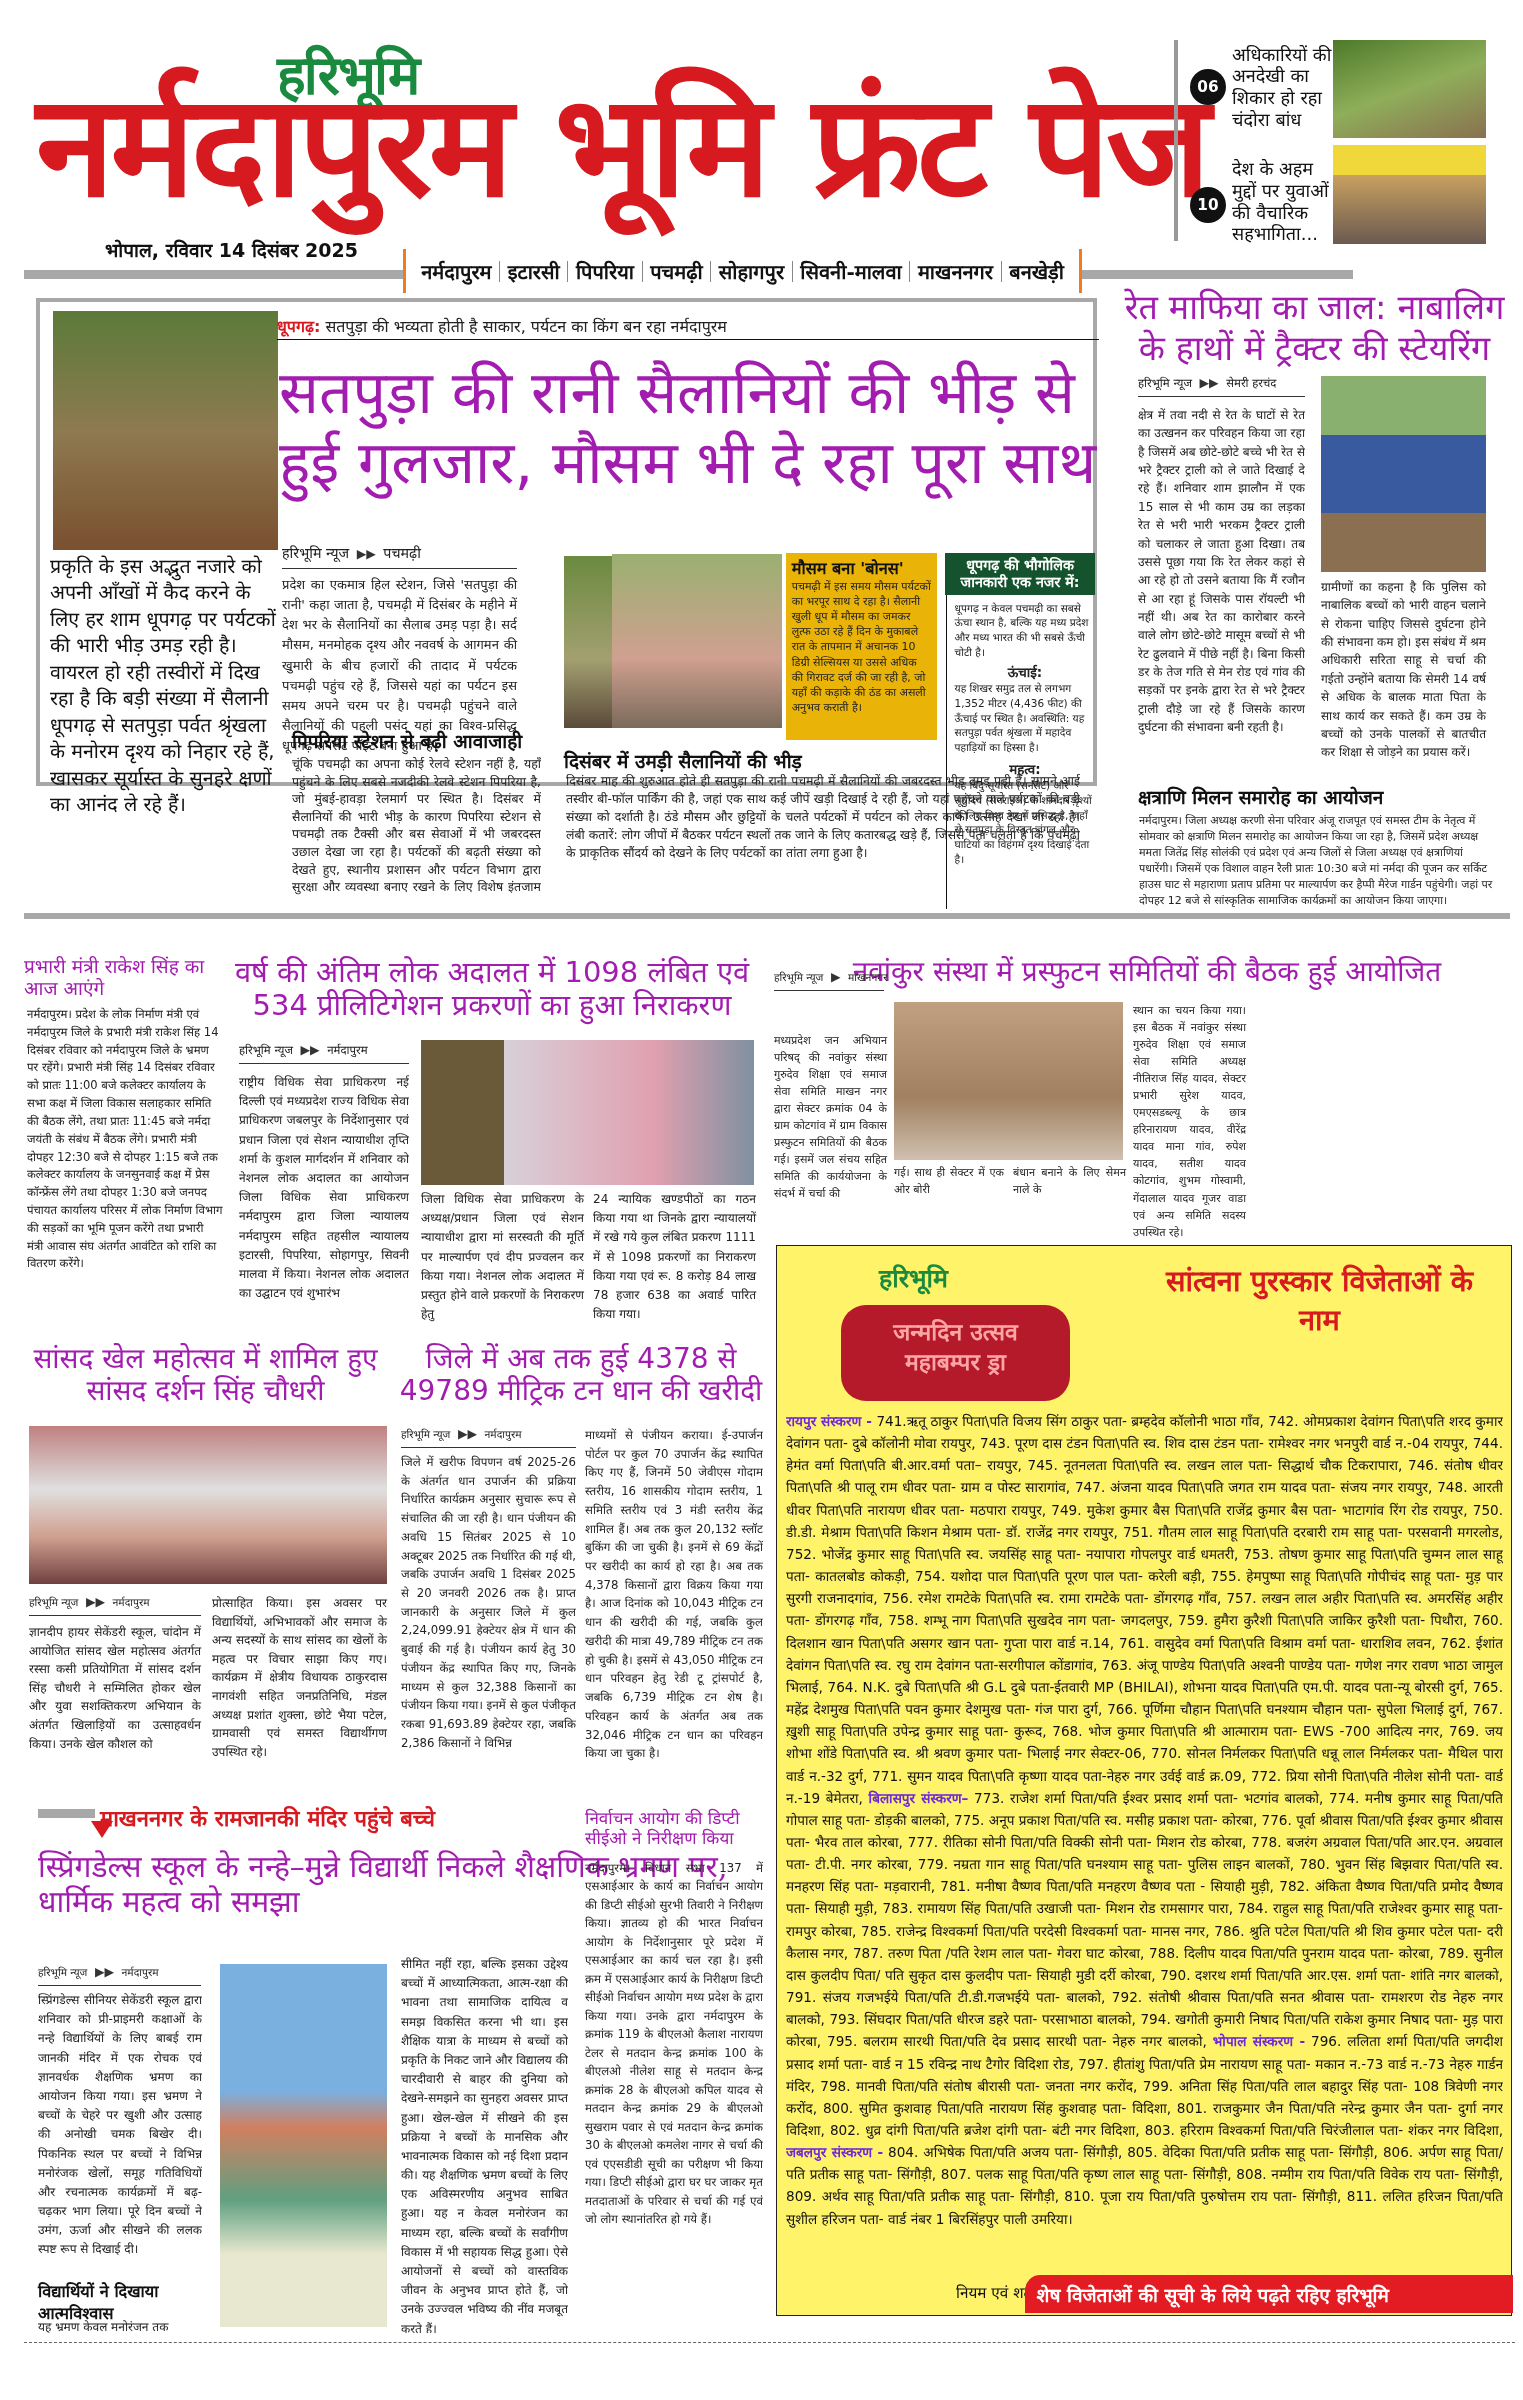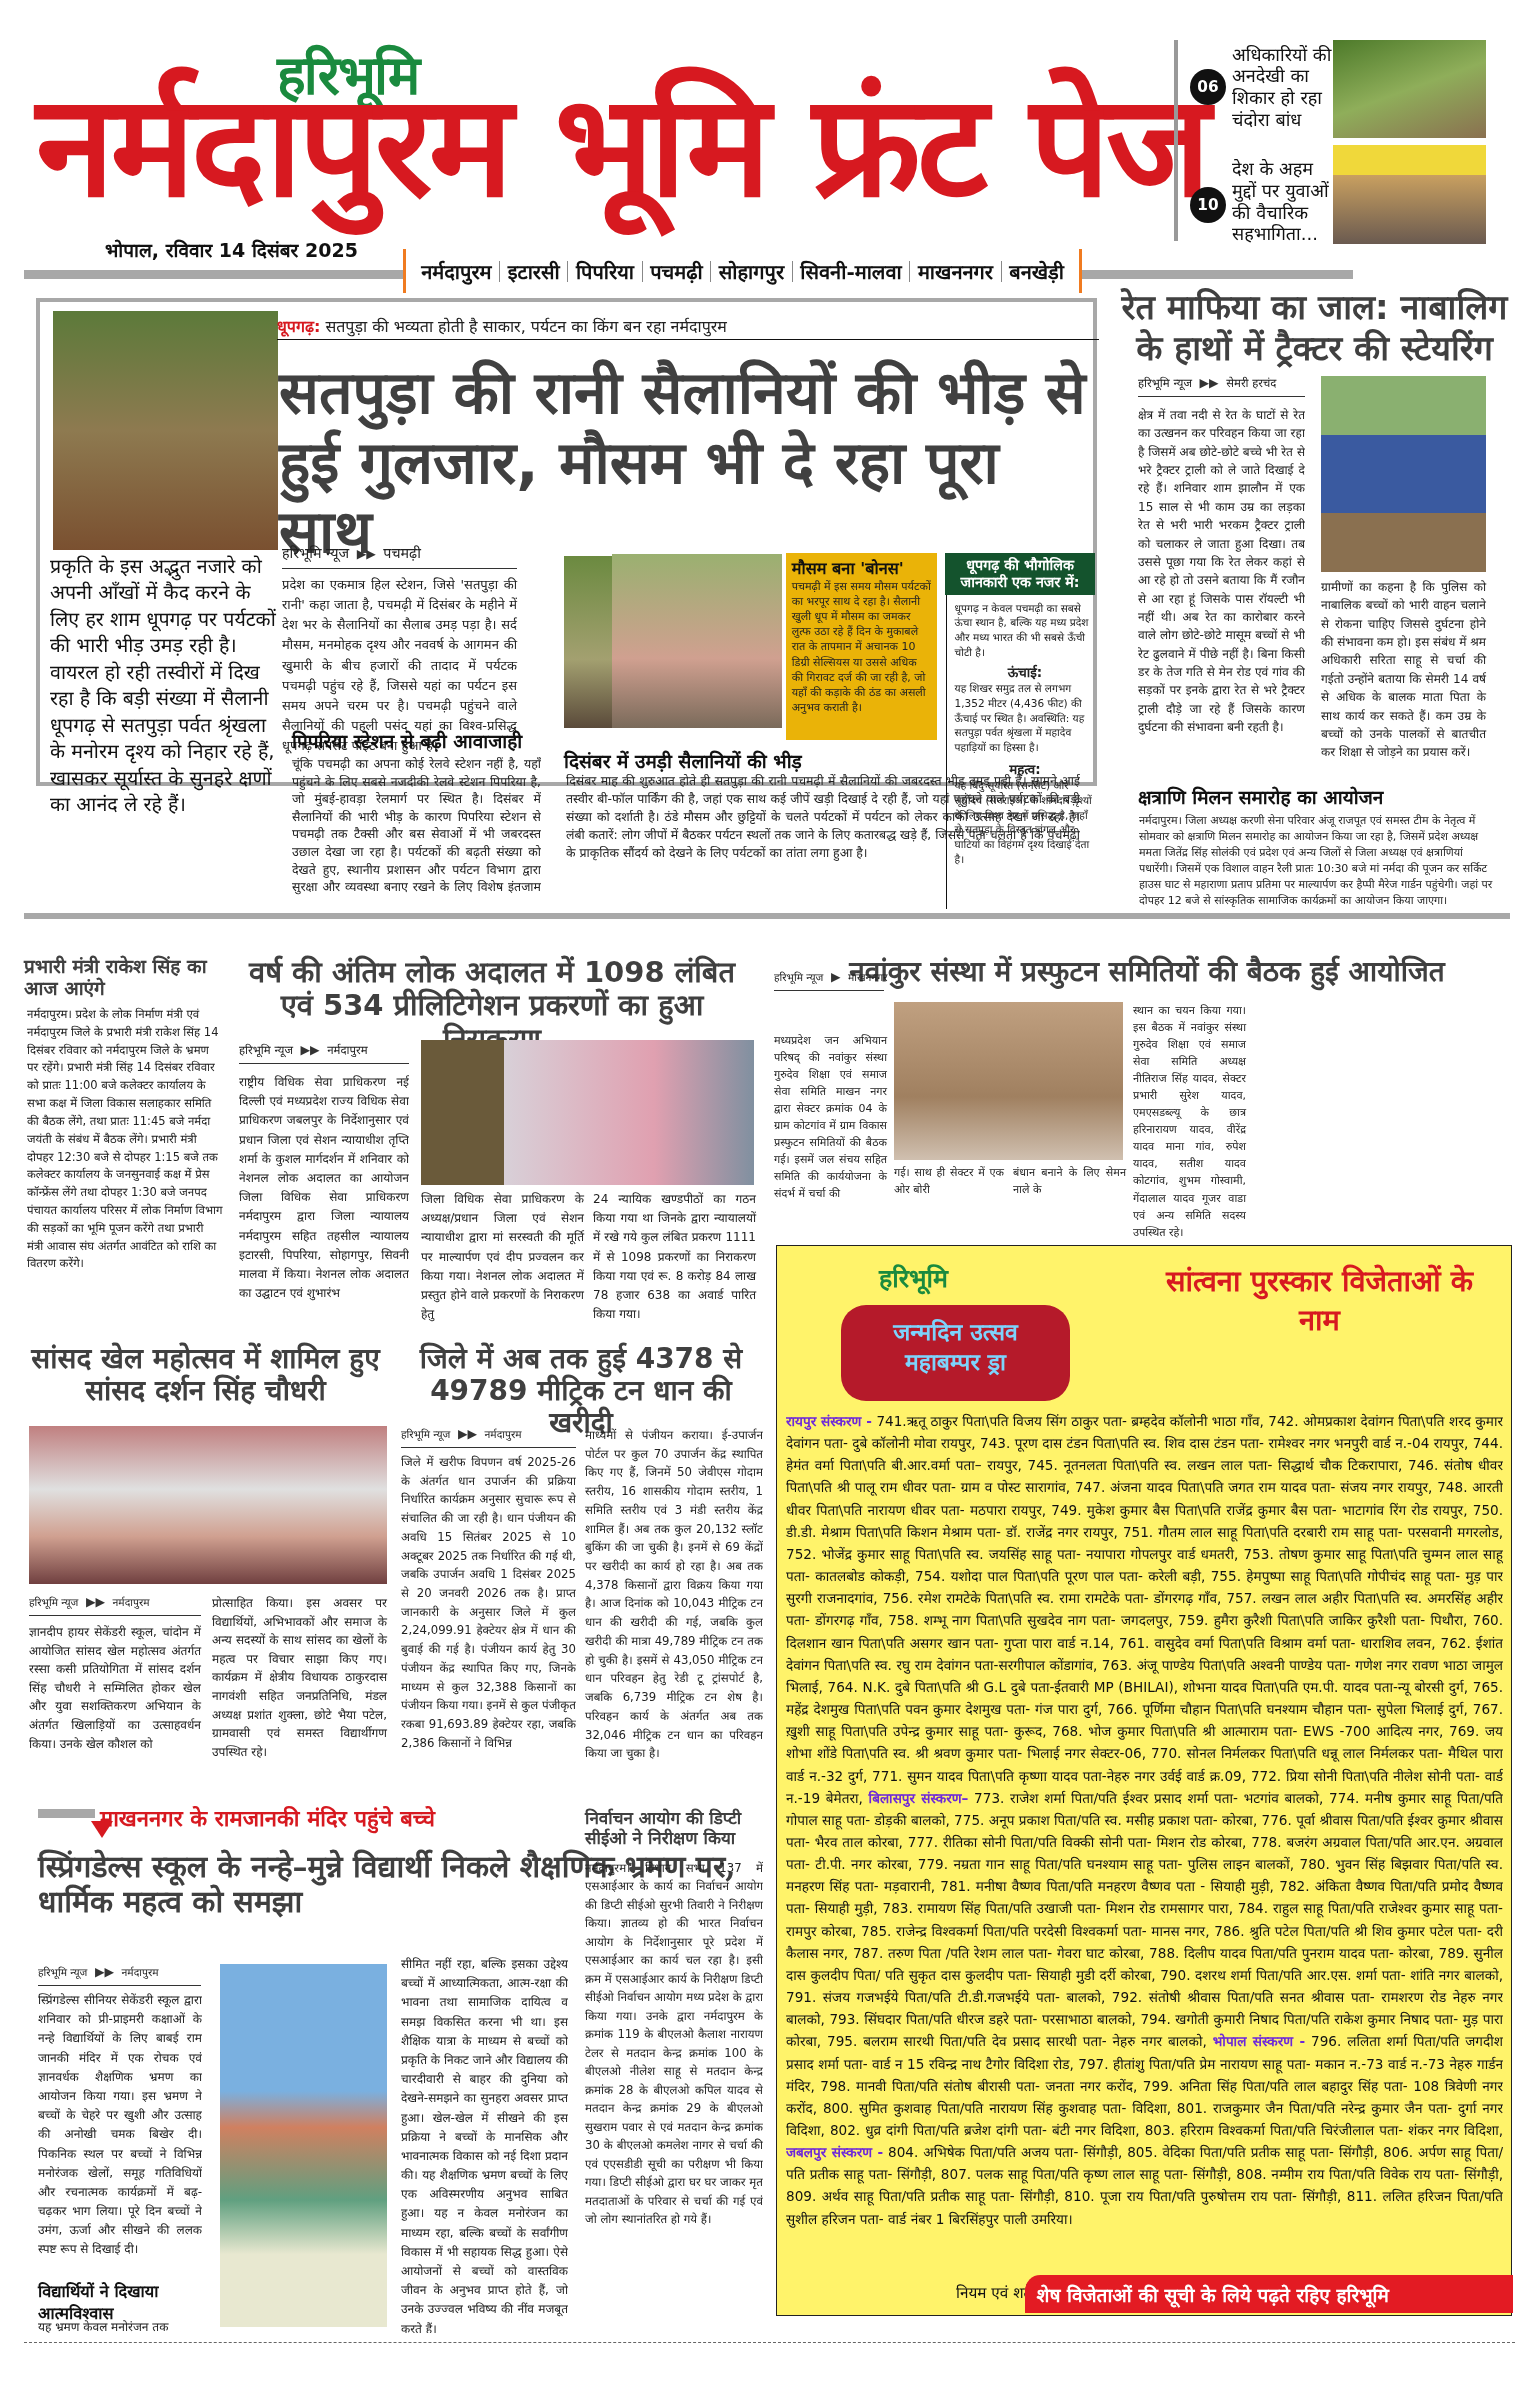--- a/index.html
+++ b/index.html
@@ -9,21 +9,21 @@
 .masthead{left:36px;top:76px;font-size:141px;font-weight:bold;color:#d71920;line-height:1;letter-spacing:-3.8px;white-space:nowrap}
 .dateline{left:105px;top:237px;font-size:19px;font-weight:bold;color:#111}
 .greybar{background:#a8a8a8}
 .navbar{left:403px;top:249px;height:44px;display:flex;align-items:center;border-left:3.8px solid #f07b20;border-right:3.8px solid #f07b20;padding:0 7.6px;background:#fff}
 .navbar span.item{font-size:20px;color:#111;padding:0 7.6px;font-weight:bold}
 .navbar span.sep{width:1px;height:21px;background:#888}
 .teaser{font-size:21px;line-height:1.2;color:#111}
 .num{width:36px;height:36px;border-radius:50%;background:#111;color:#fff;font-weight:bold;font-size:15.3px;display:flex;align-items:center;justify-content:center}
 .photo{background:linear-gradient(135deg,#6b8e3c,#a3b86b 40%,#7a5a3c)}
 .box{border:4.8px solid #a8a8a8}
-.hl{font-weight:bold;color:#404040;line-height:1.15}
+.hl{font-weight:normal;color:#a21caf;line-height:1.15}
 .body{font-size:14px;line-height:1.55;color:#222;text-align:justify}
 .byline{font-size:14.3px;color:#222;border-bottom:1.4px solid #333;padding-bottom:5.7px;white-space:nowrap}
 .byline .arrow{color:#333;margin:0 7.6px;font-size:12.4px}
 .sub{font-weight:bold;font-size:21px;color:#111}
 .red{color:#d71920}
 .yellow{background:#fff36a;border:1.9px solid #222}
 .lucky{font-size:13.6px;line-height:1.63;color:#111;text-align:justify}
 .lucky b{color:#6d28d9}
 .dash{border-top:1.9px dashed #666}
 </style>
@@ -159,21 +159,21 @@
 <div class="abs sub" style="left:38px;top:2280px;width:163px;font-size:16.3px">विद्यार्थियों ने दिखाया आत्मविश्वास</div>
 <div class="abs body" style="left:38px;top:2318px;width:164px;font-size:12px">यह भ्रमण केवल मनोरंजन तक</div>
 <div class="abs photo" style="left:220px;top:1964px;width:167px;height:363px;background:linear-gradient(180deg,#7ab0e0 0 35%,#d08060 45%,#60a080 65%,#e8e8d0 80%)"></div>
 <div class="abs body" style="left:401px;top:1955px;width:167px;font-size:12px;line-height:1.6;height:378px;overflow:hidden">सीमित नहीं रहा, बल्कि इसका उद्देश्य बच्चों में आध्यात्मिकता, आत्म-रक्षा की भावना तथा सामाजिक दायित्व व समझ विकसित करना भी था। इस शैक्षिक यात्रा के माध्यम से बच्चों को प्रकृति के निकट जाने और विद्यालय की चारदीवारी से बाहर की दुनिया को देखने-समझने का सुनहरा अवसर प्राप्त हुआ। खेल-खेल में सीखने की इस प्रक्रिया ने बच्चों के मानसिक और भावनात्मक विकास को नई दिशा प्रदान की। यह शैक्षणिक भ्रमण बच्चों के लिए एक अविस्मरणीय अनुभव साबित हुआ। यह न केवल मनोरंजन का माध्यम रहा, बल्कि बच्चों के सर्वांगीण विकास में भी सहायक सिद्ध हुआ। ऐसे आयोजनों से बच्चों को वास्तविक जीवन के अनुभव प्राप्त होते हैं, जो उनके उज्ज्वल भविष्य की नींव मजबूत करते हैं।</div>
 
 <div class="abs hl" style="left:585px;top:1809px;width:182px;font-size:17px">निर्वाचन आयोग की डिप्टी सीईओ ने निरीक्षण किया</div>
 <div class="abs body" style="left:585px;top:1859px;width:178px;font-size:11.7px;line-height:1.58;height:473px;overflow:hidden">नर्मदापुरम। विधान सभा 137 में एसआईआर के कार्य का निर्वाचन आयोग की डिप्टी सीईओ सुरभी तिवारी ने निरीक्षण किया। ज्ञातव्य हो की भारत निर्वाचन आयोग के निर्देशानुसार पूरे प्रदेश में एसआईआर का कार्य चल रहा है। इसी क्रम में एसआईआर कार्य के निरीक्षण डिप्टी सीईओ निर्वाचन आयोग मध्य प्रदेश के द्वारा किया गया। उनके द्वारा नर्मदापुरम के क्रमांक 119 के बीएलओ कैलाश नारायण टेलर से मतदान केन्द्र क्रमांक 100 के बीएलओ नीलेश साहू से मतदान केन्द्र क्रमांक 28 के बीएलओ कपिल यादव से मतदान केन्द्र क्रमांक 29 के बीएलओ सुखराम पवार से एवं मतदान केन्द्र क्रमांक 30 के बीएलओ कमलेश नागर से चर्चा की एवं एएसडीडी सूची का परीक्षण भी किया गया। डिप्टी सीईओ द्वारा घर घर जाकर मृत मतदाताओं के परिवार से चर्चा की गई एवं जो लोग स्थानांतरित हो गये हैं।</div>
 
 <div class="abs yellow" style="left:776px;top:1245px;width:736px;height:1071px"></div>
 <div class="abs" style="left:879px;top:1260px;font-size:25px;font-weight:bold;color:#1a8a3e">हरिभूमि</div>
-<div class="abs" style="left:841px;top:1305px;width:229px;height:96px;background:#b51a2a;color:#7dd3fc;font-weight:bold;font-size:23px;text-align:center;padding:13.4px 19px;border-radius:25px;line-height:1.3">जन्मदिन उत्सव महाबम्पर ड्रा</div>
+<div class="abs" style="left:841px;top:1305px;width:229px;height:96px;background:#b51a2a;color:#fca5a5;font-weight:bold;font-size:23px;text-align:center;padding:13.4px 19px;border-radius:25px;line-height:1.3">जन्मदिन उत्सव महाबम्पर ड्रा</div>
 <div class="abs red" style="left:1157px;top:1262px;width:325px;font-size:29px;font-weight:bold;text-align:center;line-height:1.35">सांत्वना पुरस्कार विजेताओं के नाम</div>
 <div class="abs lucky" style="left:786px;top:1410px;width:717px;height:856px;overflow:hidden">
   <b>रायपुर संस्करण -</b> <span>741.ऋतू ठाकुर पिता\पति विजय सिंग ठाकुर पता- ब्रम्हदेव कॉलोनी भाठा गाँव, 742. ओमप्रकाश देवांगन पिता\पति शरद कुमार देवांगन पता- दुबे कॉलोनी मोवा रायपुर, 743. पूरण दास टंडन पिता\पति स्व. शिव दास टंडन पता- रामेश्वर नगर भनपुरी वार्ड न.-04 रायपुर, 744. हेमंत वर्मा पिता\पति बी.आर.वर्मा पता– रायपुर, 745. नूतनलता पिता\पति स्व. लखन लाल पता- सिद्धार्थ चौक टिकरापारा, 746. संतोष धीवर पिता\पति श्री पालू राम धीवर पता- ग्राम व पोस्ट सारागांव, 747. अंजना यादव पिता\पति जगत राम यादव पता- संजय नगर रायपुर, 748. आरती धीवर पिता\पति नारायण धीवर पता- मठपारा रायपुर, 749. मुकेश कुमार बैस पिता\पति राजेंद्र कुमार बैस पता- भाटागांव रिंग रोड रायपुर, 750. डी.डी. मेश्राम पिता\पति किशन मेश्राम पता- डॉ. राजेंद्र नगर रायपुर, 751. गौतम लाल साहू पिता\पति दरबारी राम साहू पता- परसवानी मगरलोड, 752. भोजेंद्र कुमार साहू पिता\पति स्व. जयसिंह साहू पता- नयापारा गोपलपुर वार्ड धमतरी, 753. तोषण कुमार साहू पिता\पति चुम्मन लाल साहू पता- कातलबोड कोकड़ी, 754. यशोदा पाल पिता\पति पूरण पाल पता- करेली बड़ी, 755. हेमपुष्पा साहू पिता\पति गोपीचंद साहू पता- मुड़ पार सुरगी राजनादगांव, 756. रमेश रामटेके पिता\पति स्व. रामा रामटेके पता- डोंगरगढ़ गाँव, 757. लखन लाल अहीर पिता\पति स्व. अमरसिंह अहीर पता- डोंगरगढ़ गाँव, 758. शम्भू नाग पिता\पति सुखदेव नाग पता- जगदलपुर, 759. हुमैरा कुरैशी पिता\पति जाकिर कुरैशी पता- पिथौरा, 760. दिलशान खान पिता\पति असगर खान पता- गुप्ता पारा वार्ड न.14, 761. वासुदेव वर्मा पिता\पति विश्राम वर्मा पता- धाराशिव लवन, 762. ईशांत देवांगन पिता\पति स्व. रघु राम देवांगन पता-सरगीपाल कोंडागांव, 763. अंजू पाण्डेय पिता\पति अश्वनी पाण्डेय पता- गणेश नगर रावण भाठा जामुल भिलाई, 764. N.K. दुबे पिता\पति श्री G.L दुबे पता-ईतवारी MP (BHILAI), शोभना यादव पिता\पति एम.पी. यादव पता-न्यू बोरसी दुर्ग, 765. महेंद्र देशमुख पिता\पति पवन कुमार देशमुख पता- गंज पारा दुर्ग, 766. पूर्णिमा चौहान पिता\पति घनश्याम चौहान पता- सुपेला भिलाई दुर्ग, 767. ख़ुशी साहू पिता\पति उपेन्द्र कुमार साहू पता- कुरूद, 768. भोज कुमार पिता\पति श्री आत्माराम पता- EWS -700 आदित्य नगर, 769. जय शोभा शोंडे पिता\पति स्व. श्री श्रवण कुमार पता- भिलाई नगर सेक्टर-06, 770. सोनल निर्मलकर पिता\पति धन्नू लाल निर्मलकर पता- मैथिल पारा वार्ड न.-32 दुर्ग, 771. सुमन यादव पिता\पति कृष्णा यादव पता-नेहरु नगर उर्वई वार्ड क्र.09, 772. प्रिया सोनी पिता\पति नीलेश सोनी पता- वार्ड न.-19 बेमेतरा,</span>
   <b>बिलासपुर संस्करण–</b> <span>773. राजेश शर्मा पिता/पति ईश्वर प्रसाद शर्मा पता- भटगांव बालको, 774. मनीष कुमार साहू पिता/पति गोपाल साहू पता- डोड़की बालको, 775. अनूप प्रकाश पिता/पति स्व. मसीह प्रकाश पता- कोरबा, 776. पूर्वा श्रीवास पिता/पति ईश्वर कुमार श्रीवास पता- भैरव ताल कोरबा, 777. रीतिका सोनी पिता/पति विक्की सोनी पता- मिशन रोड कोरबा, 778. बजरंग अग्रवाल पिता/पति आर.एन. अग्रवाल पता- टी.पी. नगर कोरबा, 779. नम्रता गान साहू पिता/पति घनश्याम साहू पता- पुलिस लाइन बालकों, 780. भुवन सिंह बिझवार पिता/पति स्व. मनहरण सिंह पता- मड़वारानी, 781. मनीषा वैष्णव पिता/पति मनहरण वैष्णव पता - सियाही मुड़ी, 782. अंकिता वैष्णव पिता/पति प्रमोद वैष्णव पता- सियाही मुड़ी, 783. रामायण सिंह पिता/पति उखाजी पता- मिशन रोड रामसागर पारा, 784. राहुल साहू पिता/पति राजेश्वर कुमार साहू पता- रामपुर कोरबा, 785. राजेन्द्र विश्वकर्मा पिता/पति परदेसी विश्वकर्मा पता- मानस नगर, 786. श्रुति पटेल पिता/पति श्री शिव कुमार पटेल पता- दरी कैलास नगर, 787. तरुण पिता /पति रेशम लाल पता- गेवरा घाट कोरबा, 788. दिलीप यादव पिता/पति पुनराम यादव पता- कोरबा, 789. सुनील दास कुलदीप पिता/ पति सुकृत दास कुलदीप पता- सियाही मुडी दर्री कोरबा, 790. दशरथ शर्मा पिता/पति आर.एस. शर्मा पता- शांति नगर बालको, 791. संजय गजभईये पिता/पति टी.डी.गजभईये पता- बालको, 792. संतोषी श्रीवास पिता/पति सनत श्रीवास पता- रामशरण रोड नेहरु नगर बालको, 793. सिंघदार पिता/पति धीरज डहरे पता- परसाभाठा बालको, 794. खगोती कुमारी निषाद पिता/पति राकेश कुमार निषाद पता- मुड़ पारा कोरबा, 795. बलराम सारथी पिता/पति देव प्रसाद सारथी पता- नेहरु नगर बालको,</span>
   <b>भोपाल संस्करण -</b> <span>796. ललिता शर्मा पिता/पति जगदीश प्रसाद शर्मा पता- वार्ड न 15 रविन्द्र नाथ टैगोर विदिशा रोड, 797. हीतांशु पिता/पति प्रेम नारायण साहू पता- मकान न.-73 वार्ड न.-73 नेहरु गार्डन मंदिर, 798. मानवी पिता/पति संतोष बीरासी पता- जनता नगर करोंद, 799. अनिता सिंह पिता/पति लाल बहादुर सिंह पता- 108 त्रिवेणी नगर करोंद, 800. सुमित कुशवाह पिता/पति नारायण सिंह कुशवाह पता- विदिशा, 801. राजकुमार जैन पिता/पति नरेन्द्र कुमार जैन पता- दुर्गा नगर विदिशा, 802. धुव्र दांगी पिता/पति ब्रजेश दांगी पता- बंटी नगर विदिशा, 803. हरिराम विश्वकर्मा पिता/पति चिरंजीलाल पता- शंकर नगर विदिशा,</span>
   <b>जबलपुर संस्करण -</b> <span>804. अभिषेक पिता/पति अजय पता- सिंगौड़ी, 805. वेदिका पिता/पति प्रतीक साहू पता- सिंगौड़ी, 806. अर्पण साहू पिता/पति प्रतीक साहू पता- सिंगौड़ी, 807. पलक साहू पिता/पति कृष्ण लाल साहू पता- सिंगौड़ी, 808. नम्मीम राय पिता/पति विवेक राय पता- सिंगौड़ी, 809. अर्थव साहू पिता/पति प्रतीक साहू पता- सिंगौड़ी, 810. पूजा राय पिता/पति पुरुषोत्तम राय पता- सिंगौड़ी, 811. ललित हरिजन पिता/पति सुशील हरिजन पता- वार्ड नंबर 1 बिरसिंहपुर पाली उमरिया।</span>
 </div>
 <div class="abs" style="left:956px;top:2282px;font-size:15.3px;color:#111">नियम एवं शर्तें लागू*</div>
 <div class="abs" style="left:1025px;top:2275px;width:488px;height:38px;background:#e31b23;color:#fff;font-weight:bold;font-size:19px;padding:6.7px 11.5px;border-radius:15.3px 0 0 0;white-space:nowrap">शेष विजेताओं की सूची के लिये पढ़ते रहिए हरिभूमि</div>
 

